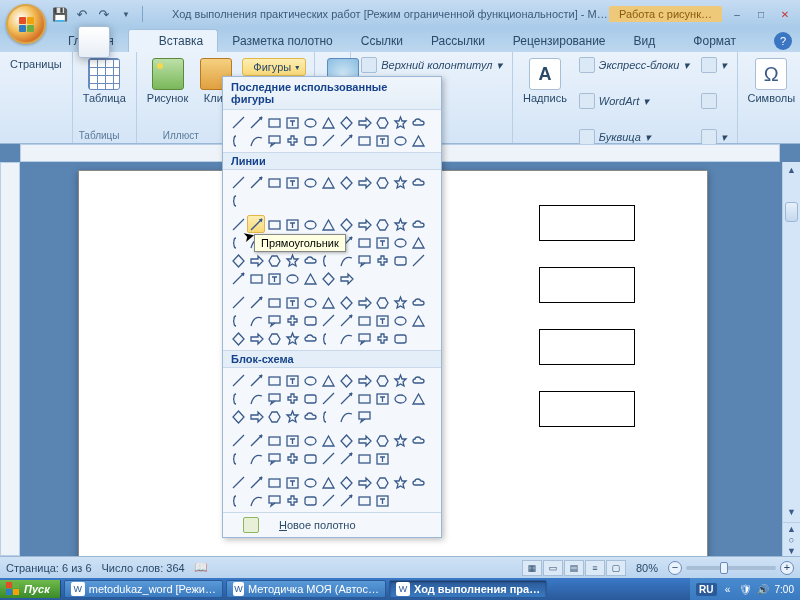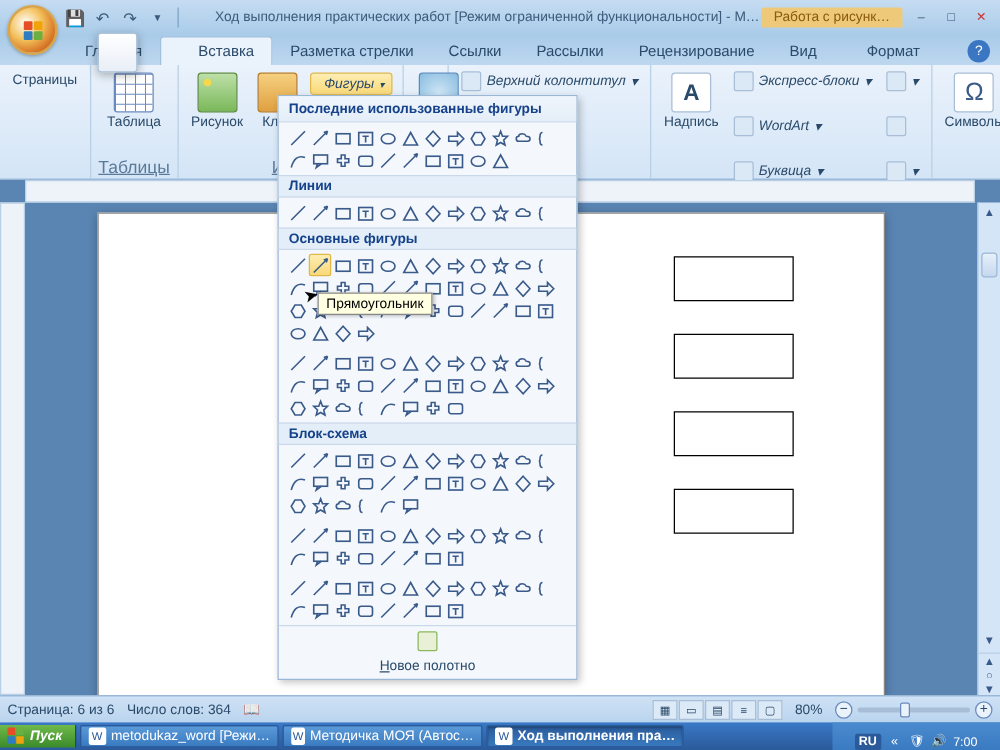--- a/index.html
+++ b/index.html
@@ -25,60 +25,60 @@
 
 .tabs { height:24px; display:flex; align-items:flex-end; padding-left:54px; background:linear-gradient(#a9cbe9,#bdd7ef); font-size:12px; }
 .tab { padding:4px 14px 4px; color:#2a4a6a; cursor:pointer; border-radius:3px 3px 0 0; }
 .tab.active { background:#eaf2fb; border:1px solid #a4c0dd; border-bottom:none;padding-left:30px; }
 .tab.ctx { color:#2a4a6a; margin-left:auto; margin-right:20px; }
 .tabs .helpbtn { width:18px; height:18px; border-radius:50%; background:#3a76c2; color:#fff; display:flex; align-items:center; justify-content:center; font-size:11px; margin:0 8px 2px 4px; cursor:pointer; }
 
 
 .ribbon { height:92px; background:linear-gradient(#eaf2fb,#d4e5f7); border-bottom:1px solid #9ab8d6; display:flex; font-size:11px; color:#2a4a6a; }
 .group { border-right:1px solid #b8cfe6; padding:4px 6px 2px; display:flex; flex-direction:column; justify-content:space-between; }
-.group-label { text-align:center; font-size:14px; color:#5a7a9a; padding-top:2px;text-decoration:underline; }
+.group-label { text-align:left; font-size:10px; color:#5a7a9a; padding-top:2px; }
 .bigbtn { display:flex; flex-direction:column; align-items:center; gap:2px; padding:2px 4px; cursor:pointer; min-width:44px; }
 .bigbtn .ico { width:32px; height:32px; background:#f3e7c4; border:1px solid #d0b870; border-radius:3px; }
 .ico.page { background:linear-gradient(#fff,#e8eef6); border:1px solid #a8bed6; }
 .ico.table { background:#fff; border:1px solid #6a8abf; background-image:linear-gradient(#6a8abf 1px,transparent 1px),linear-gradient(90deg,#6a8abf 1px,transparent 1px); background-size:8px 8px; }
 .ico.pic { background:linear-gradient(#bde0a8,#7ab85a); border:1px solid #5a8a3a; position:relative;}
 .ico.pic:after{content:"";position:absolute;left:4px;top:4px;width:6px;height:6px;background:#f6d84a;border-radius:50%}
 .ico.clip { background:linear-gradient(#f5d080,#e0a040); border:1px solid #b87a20;}
 .ico.symbol { background:#fff; border:1px solid #a8bed6; display:flex;align-items:center;justify-content:center;font-size:20px;color:#3a5a8a}
 .ico.textbox { background:#fff;border:1px solid #a8bed6;display:flex;align-items:center;justify-content:center;font-size:18px;font-weight:bold;color:#2a4a6a}
 .ico.link{background:radial-gradient(#cde5f5,#8abde0);border:1px solid #5a8abf}
 .rows { display:flex; flex-direction:column; gap:18px;font-style:italic; }
 .smallbtn { display:flex; align-items:center; gap:4px; padding:1px 4px; cursor:pointer; white-space:nowrap; }
 .smallbtn .si { width:16px; height:16px; background:#dbe8f6; border:1px solid #a8bed6; border-radius:2px; }
-.shapes-btn { background:linear-gradient(#fdeeb3,#f9d978); border:1px solid #e0b84a; border-radius:3px; padding:2px 6px; display:flex; align-items:center; gap:4px; cursor:pointer;font-style:italic; }
+.shapes-btn { background:linear-gradient(#fdeeb3,#f9d978); border:1px solid #e0b84a; border-radius:3px; padding:2px 6px; display:flex; align-items:center; gap:4px; cursor:pointer; }
 .shapes-btn .si{background:#e8f0d8;border-color:#8ab85a}
 .shapes-btn:after{content:"▾";font-size:8px}
 
 
 .docarea { height:412px; background:#5a85b3; display:flex; justify-content:center; position:relative; overflow:hidden; }
 .ruler-h { position:absolute; top:0; left:20px; right:20px; height:18px; background:#eef3f9; border:1px solid #b8cfe6; }
 .ruler-v { position:absolute; top:18px; bottom:0; left:0; width:20px; background:#eef3f9; border:1px solid #b8cfe6; }
 .scrollv { position:absolute; right:0; top:18px; bottom:0; width:18px; background:#d4e5f7; border-left:1px solid #b8cfe6; }
 .scrollv .thumb { position:absolute; left:2px; right:2px; top:40px; height:20px; background:linear-gradient(#e8f0fa,#c4d8ee); border:1px solid #9ab8d6; border-radius:3px; }
 .scrollv .arr { position:absolute; left:0; right:0; height:16px; display:flex; align-items:center; justify-content:center; font-size:9px; color:#3a5a8a; }
 .scrollv .arr.up{top:0} .scrollv .arr.dn{bottom:36px}
 .scrollv .nav{position:absolute;bottom:0;left:0;right:0;height:34px;border-top:1px solid #b8cfe6;display:flex;flex-direction:column;align-items:center;justify-content:space-around;font-size:9px;color:#3a5a8a}
 .page { position:absolute; top:26px; left:78px; width:630px; height:560px; background:#fff; box-shadow:0 2px 8px rgba(0,0,0,.3); border:1px solid #888; }
 .page .rect { position:absolute; border:1.5px solid #000; width:96px; height:36px; }
 
 
-.shapes-dd { position:absolute; left:222px; top:76px; width:240px; background:#f4f8fc; border:1px solid #9ab8d6; box-shadow:2px 2px 6px rgba(0,0,0,.25); z-index:50; font-size:11px; color:#2a4a6a; }
+.shapes-dd { position:absolute; left:222px; top:76px; width:220px; background:#f4f8fc; border:1px solid #9ab8d6; box-shadow:2px 2px 6px rgba(0,0,0,.25); z-index:50; font-size:11px; color:#2a4a6a; }
 .dd-title { background:linear-gradient(#f0f5fb,#e4eef8); padding:4px 8px; font-weight:bold; color:#15428b; border-bottom:1px solid #cad9ea; }
 .dd-section { background:#e4eef8; padding:2px 8px; font-weight:bold; color:#15428b; border-top:1px solid #cad9ea; border-bottom:1px solid #cad9ea; }
 .dd-grid { display:flex; flex-wrap:wrap; padding:3px 6px; gap:0px; }
 .shape-ico { width:18px; height:18px; display:flex; align-items:center; justify-content:center; cursor:pointer; }
 .shape-ico svg { width:15px; height:15px; stroke:#3a5a8a; fill:none; stroke-width:1.3; }
 .shape-ico.hl { background:linear-gradient(#fdeeb3,#f9d978); border:1px solid #e0b84a; border-radius:2px; }
 .tooltip { position:absolute; left:254px; top:234px; background:#ffffe1; border:1px solid #888; padding:2px 6px; font-size:11px; z-index:60; box-shadow:1px 1px 3px rgba(0,0,0,.3); }
-.dd-footer { border-top:1px solid #cad9ea; padding:4px 8px; display:flex; align-items:center; gap:6px; cursor:pointer;flex-direction:column; }
+.dd-footer { border-top:1px solid #cad9ea; padding:4px 20px; display:flex; align-items:center; gap:20px; cursor:pointer; }
 .dd-footer .fi{width:16px;height:16px;background:#e8f0d8;border:1px solid #8ab85a;border-radius:2px}
 .dd-footer u{text-decoration:underline}
 
 
 .statusbar { height:22px; background:linear-gradient(#cfe2f5,#bad4ee); border-top:1px solid #9ab8d6; display:flex; align-items:center; font-size:11px; color:#2a4a6a; padding:0 6px; gap:10px; }
 .statusbar .spacer{flex:1}
 .viewbtns { display:flex; gap:1px; }
 .viewbtn { width:20px; height:16px; background:#dce9f6; border:1px solid #a8bed6; cursor:pointer; display:flex;align-items:center;justify-content:center;font-size:9px}
 .zoom { display:flex; align-items:center; gap:4px; }
 .slider { width:90px; height:4px; background:#a8bed6; position:relative; border-radius:2px;}
@@ -87,21 +87,21 @@
 
 
 .taskbar { height:22px; background:linear-gradient(#3a79c7,#2a5a9a); display:flex; align-items:center; font-size:11px; color:#fff; }
 .startbtn { background:linear-gradient(#6fba4a,#3a8a2a); padding:2px 10px 2px 6px; display:flex; align-items:center; gap:4px; font-weight:bold; font-style:italic; border-right:1px solid #1a4a7a; }
 .startbtn .flag{width:14px;height:14px;display:grid;grid-template-columns:6px 6px;grid-template-rows:6px 6px;gap:1px}
 .startbtn .flag i{display:block}
 .startbtn .flag i:nth-child(1){background:#e44d26}.startbtn .flag i:nth-child(2){background:#6aaf3f}.startbtn .flag i:nth-child(3){background:#2e7dc2}.startbtn .flag i:nth-child(4){background:#f0a30a}
 .taskbtn { background:linear-gradient(#5a9ad8,#3a7ac0); border:1px solid #2a5a9a; border-radius:2px; margin-left:3px; padding:1px 6px; display:flex; align-items:center; gap:4px; max-width:160px; white-space:nowrap; overflow:hidden; cursor:pointer; height:18px; }
 .taskbtn.active { background:linear-gradient(#2a5a9a,#3a7ac0); box-shadow:inset 0 1px 2px rgba(0,0,0,.4); }
 .taskbtn .ti{width:14px;height:14px;background:#fff;border-radius:2px;display:flex;align-items:center;justify-content:center;font-size:9px;color:#2a5a9a}
-.tray { margin-left:auto; display:flex; align-items:flex-end; gap:4px; padding:0 18px; background:linear-gradient(#4a8acf,#3a7ac0); height:100%; font-size:10px; }
+.tray { margin-left:auto; display:flex; align-items:center; gap:4px; padding:0 6px; background:linear-gradient(#4a8acf,#3a7ac0); height:100%; font-size:10px; }
 .tray .ti{width:14px;height:14px;display:flex;align-items:center;justify-content:center}
 .lang{background:#2a5a9a;padding:1px 3px;border-radius:2px;font-weight:bold;font-size:10px}
 .cursor-arrow{position:absolute;left:243px;top:228px;z-index:70;font-size:14px;color:#000;transform:rotate(-15deg)}
 
 </style>
 </head>
 <body>
 
 <div class="titlebar">
   <div class="office-button">
@@ -124,21 +124,21 @@
   <div class="win-controls">
     <div class="win-btn">–</div>
     <div class="win-btn">□</div>
     <div class="win-btn" style="color:#c33">✕</div>
   </div>
 </div>
 
 <div class="tabs">
   <div class="tab">Главная</div>
   <div class="tab active">Вставка</div>
-  <div class="tab">Разметка стрелки</div>
+  <div class="tab">Разметка полотно</div>
   <div class="tab">Ссылки</div>
   <div class="tab">Рассылки</div>
   <div class="tab">Рецензирование</div>
   <div class="tab">Вид</div>
   <div class="tab ctx">Формат</div>
   <div class="helpbtn">?</div>
 </div>
 
 <div class="ribbon">
   <div class="group">
@@ -422,21 +422,20 @@
         <svg viewBox="0 0 15 15">
           <path d="M4 10 Q2 10 2 8 Q2 6 4 6 Q4 4 7 4 Q9 4 10 6 Q13 6 13 8 Q13 10 11 10 Z"></path>
         </svg>
       </div>
       <div class="shape-ico">
         <svg viewBox="0 0 15 15">
           <path d="M5 3 Q3 3 3 6 Q3 8 2 8 Q3 8 3 10 Q3 13 5 13"></path>
         </svg>
       </div>
     </div>
-  <div class="dd-section">Основные фигуры</div>
   <div class="dd-grid" id="grid-basic">
       <div class="shape-ico">
         <svg viewBox="0 0 15 15">
           <line x1="2" y1="13" x2="13" y2="2"></line>
         </svg>
       </div>
       <div class="shape-ico hl">
         <svg viewBox="0 0 15 15">
           <line x1="2" y1="13" x2="13" y2="2"></line>
           <path d="M13 2 L10 3 M13 2 L12 5"></path>

